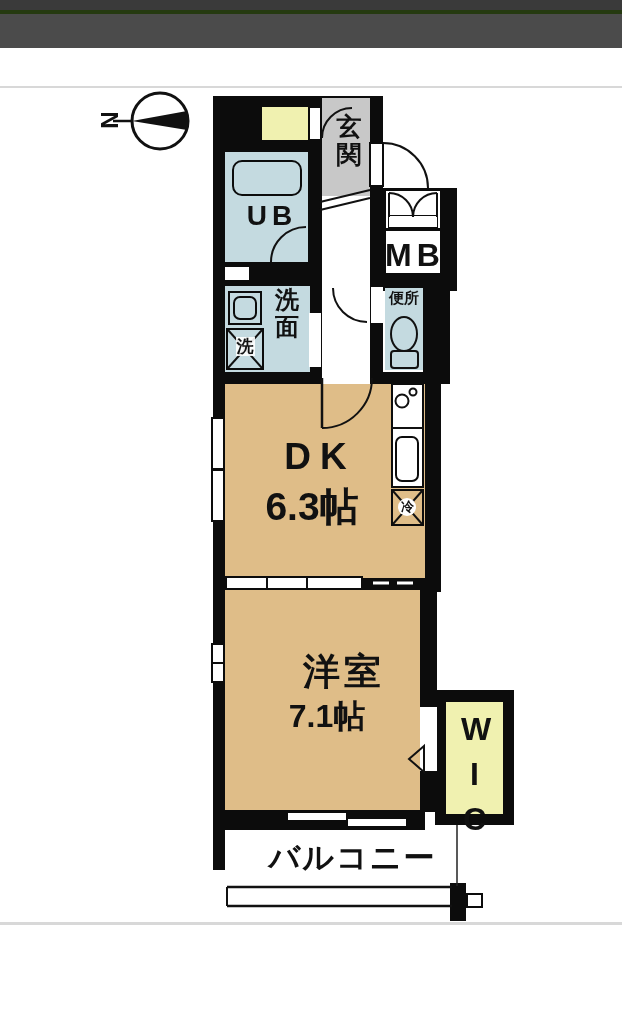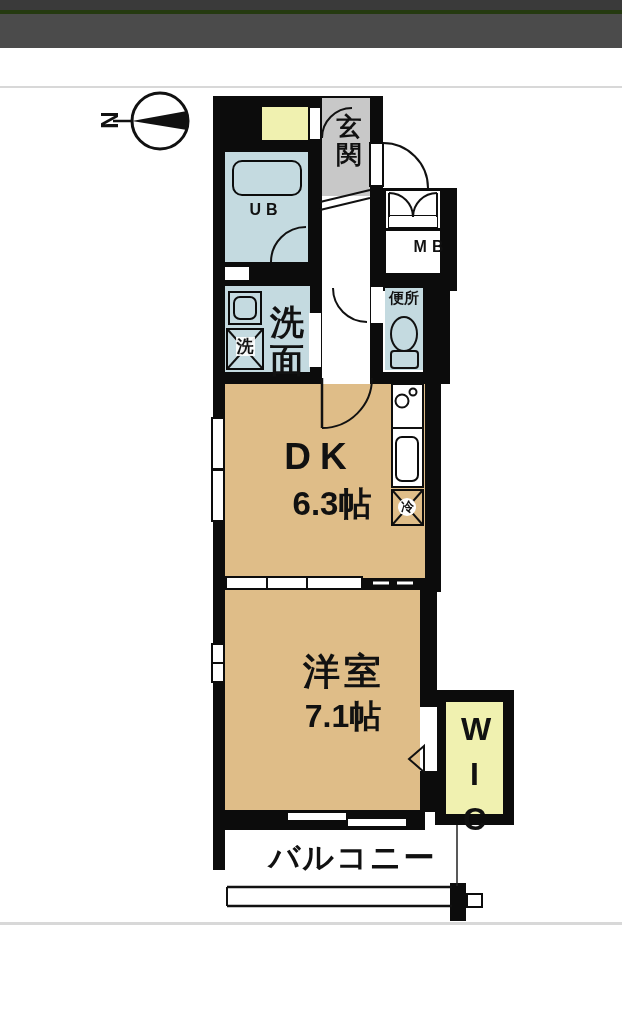--- a/index.html
+++ b/index.html
@@ -130,24 +130,24 @@
   <polygon points="424,746 409,759 424,772" fill="none" stroke="#111" stroke-width="2"></polygon>
 
   <line x1="457" y1="825" x2="457" y2="886" stroke="#222" stroke-width="1.5"></line>
   <line x1="227" y1="887" x2="452" y2="887" stroke="#111" stroke-width="2.5"></line>
   <line x1="227" y1="906" x2="452" y2="906" stroke="#111" stroke-width="2.5"></line>
   <line x1="227" y1="887" x2="227" y2="906" stroke="#111" stroke-width="2"></line>
 </svg>
 
 <div class="label north" style="left:96px;top:107px;width:28px;font-size:24px">N</div>
 <div class="label vtext" style="left:336px;top:112px;width:26px;font-size:25px">玄関</div>
-<div class="label" style="left:238px;top:201px;width:56px;font-size:16px;letter-spacing:5px">UB</div>
-<div class="label" style="left:402px;top:238px;width:58px;font-size:16px;letter-spacing:5px">MB</div>
-<div class="label vtext" style="left:270px;top:303px;width:34px;font-size:34px">洗面</div>
+<div class="label" style="left:244px;top:201px;width:56px;font-size:28px;letter-spacing:5px">UB</div>
+<div class="label" style="left:385px;top:238px;width:58px;font-size:32px;letter-spacing:5px">MB</div>
+<div class="label vtext" style="left:270px;top:287px;width:34px;font-size:24px">洗面</div>
 <div class="label" style="left:227px;top:338px;width:36px;font-size:17px"><span style="background:rgba(255,255,255,.9);padding:0 1px">洗</span></div>
 <div class="label" style="left:385px;top:290px;width:38px;font-size:15px">便所</div>
 <div class="label" style="left:255px;top:437px;width:130px;font-size:37px;letter-spacing:9px">DK</div>
-<div class="label" style="left:262px;top:486px;width:140px;font-size:33px">6.3帖</div>
+<div class="label" style="left:242px;top:486px;width:140px;font-size:39px">6.3帖</div>
 <div class="label" style="left:391px;top:500px;width:33px;font-size:13px">冷</div>
 <div class="label" style="left:274px;top:652px;width:140px;font-size:37px;letter-spacing:4px">洋室</div>
-<div class="label" style="left:273px;top:699px;width:140px;font-size:32px">7.1帖</div>
+<div class="label" style="left:257px;top:699px;width:140px;font-size:32px">7.1帖</div>
 <div class="label vtext" style="left:461px;top:707px;width:27px;font-size:32px;line-height:1.4">WIC</div>
 <div class="label" style="left:245px;top:841px;width:215px;font-size:31px;letter-spacing:2px">バルコニー</div>
 
 </body></html>

